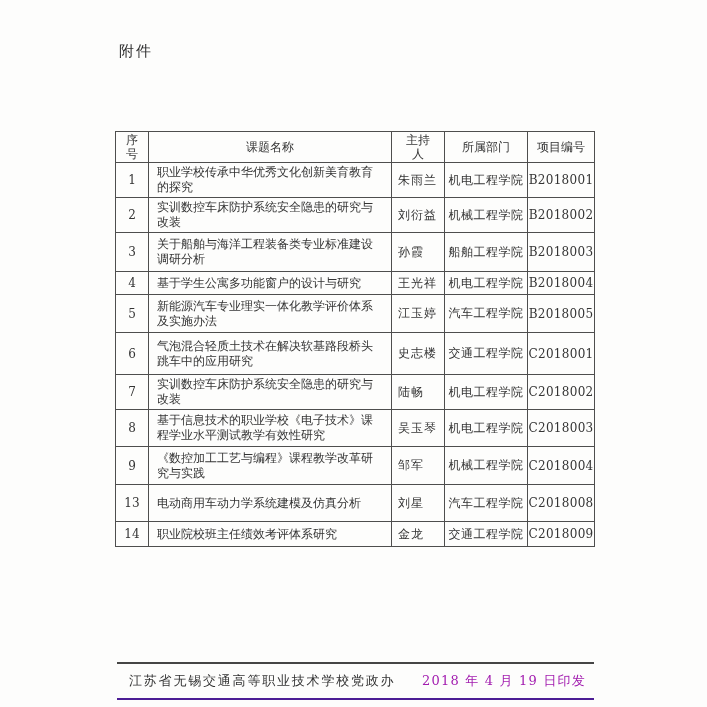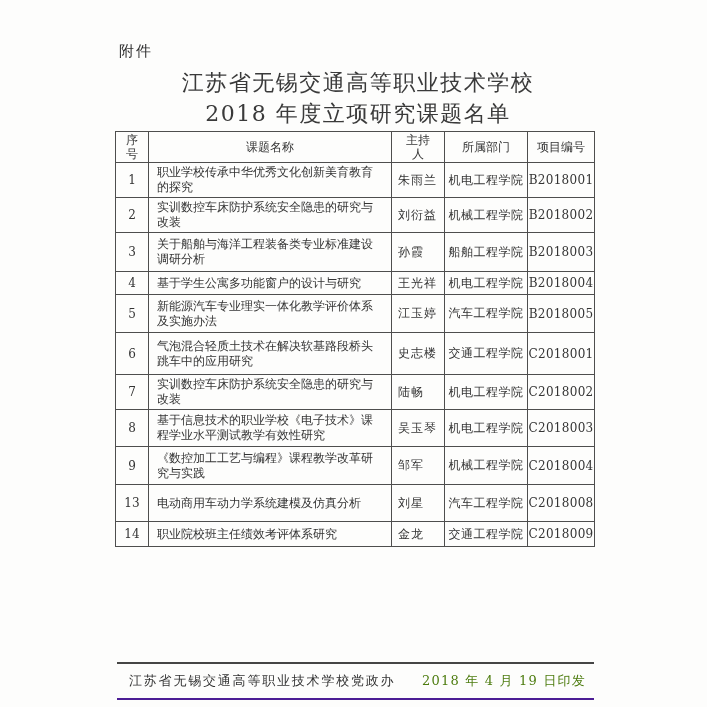--- a/index.html
+++ b/index.html
@@ -73,33 +73,29 @@
   tbody tr:nth-child(14) { height: 24px; }
   .doc-footer {
     position: absolute; left: 117px; top: 662px;
     width: 477px; height: 38px;
     border-top: 2px solid #454545;
     border-bottom: 2px solid #4c1d95;
     display: flex; justify-content: space-between; align-items: center;
     padding: 0 8px 0 12px;
   }
   .footer-issuer { font-size: 13px; letter-spacing: 1.8px; color: #333; white-space: nowrap; }
-  .footer-date   { font-size: 13px; letter-spacing: 1.2px; color: #4d7c0f; white-space: nowrap; }
+  .footer-date   { font-size: 13px; letter-spacing: 1.2px; color: #a21caf; white-space: nowrap; }
 </style>
 </head>
 <body>
 
 <div class="page">
 
   <div class="attachment-label">附件</div>
 
-  <div class="title-block">
-    <div class="title-line1">江苏省无锡交通高等职业技术学校</div>
-    <div class="title-line2">2018 年度立项研究课题名单</div>
-  </div>
 
   <table class="project-table">
     <colgroup>
       <col class="c-index">
       <col class="c-title">
       <col class="c-leader">
       <col class="c-department">
       <col class="c-code">
     </colgroup>
     <thead>

